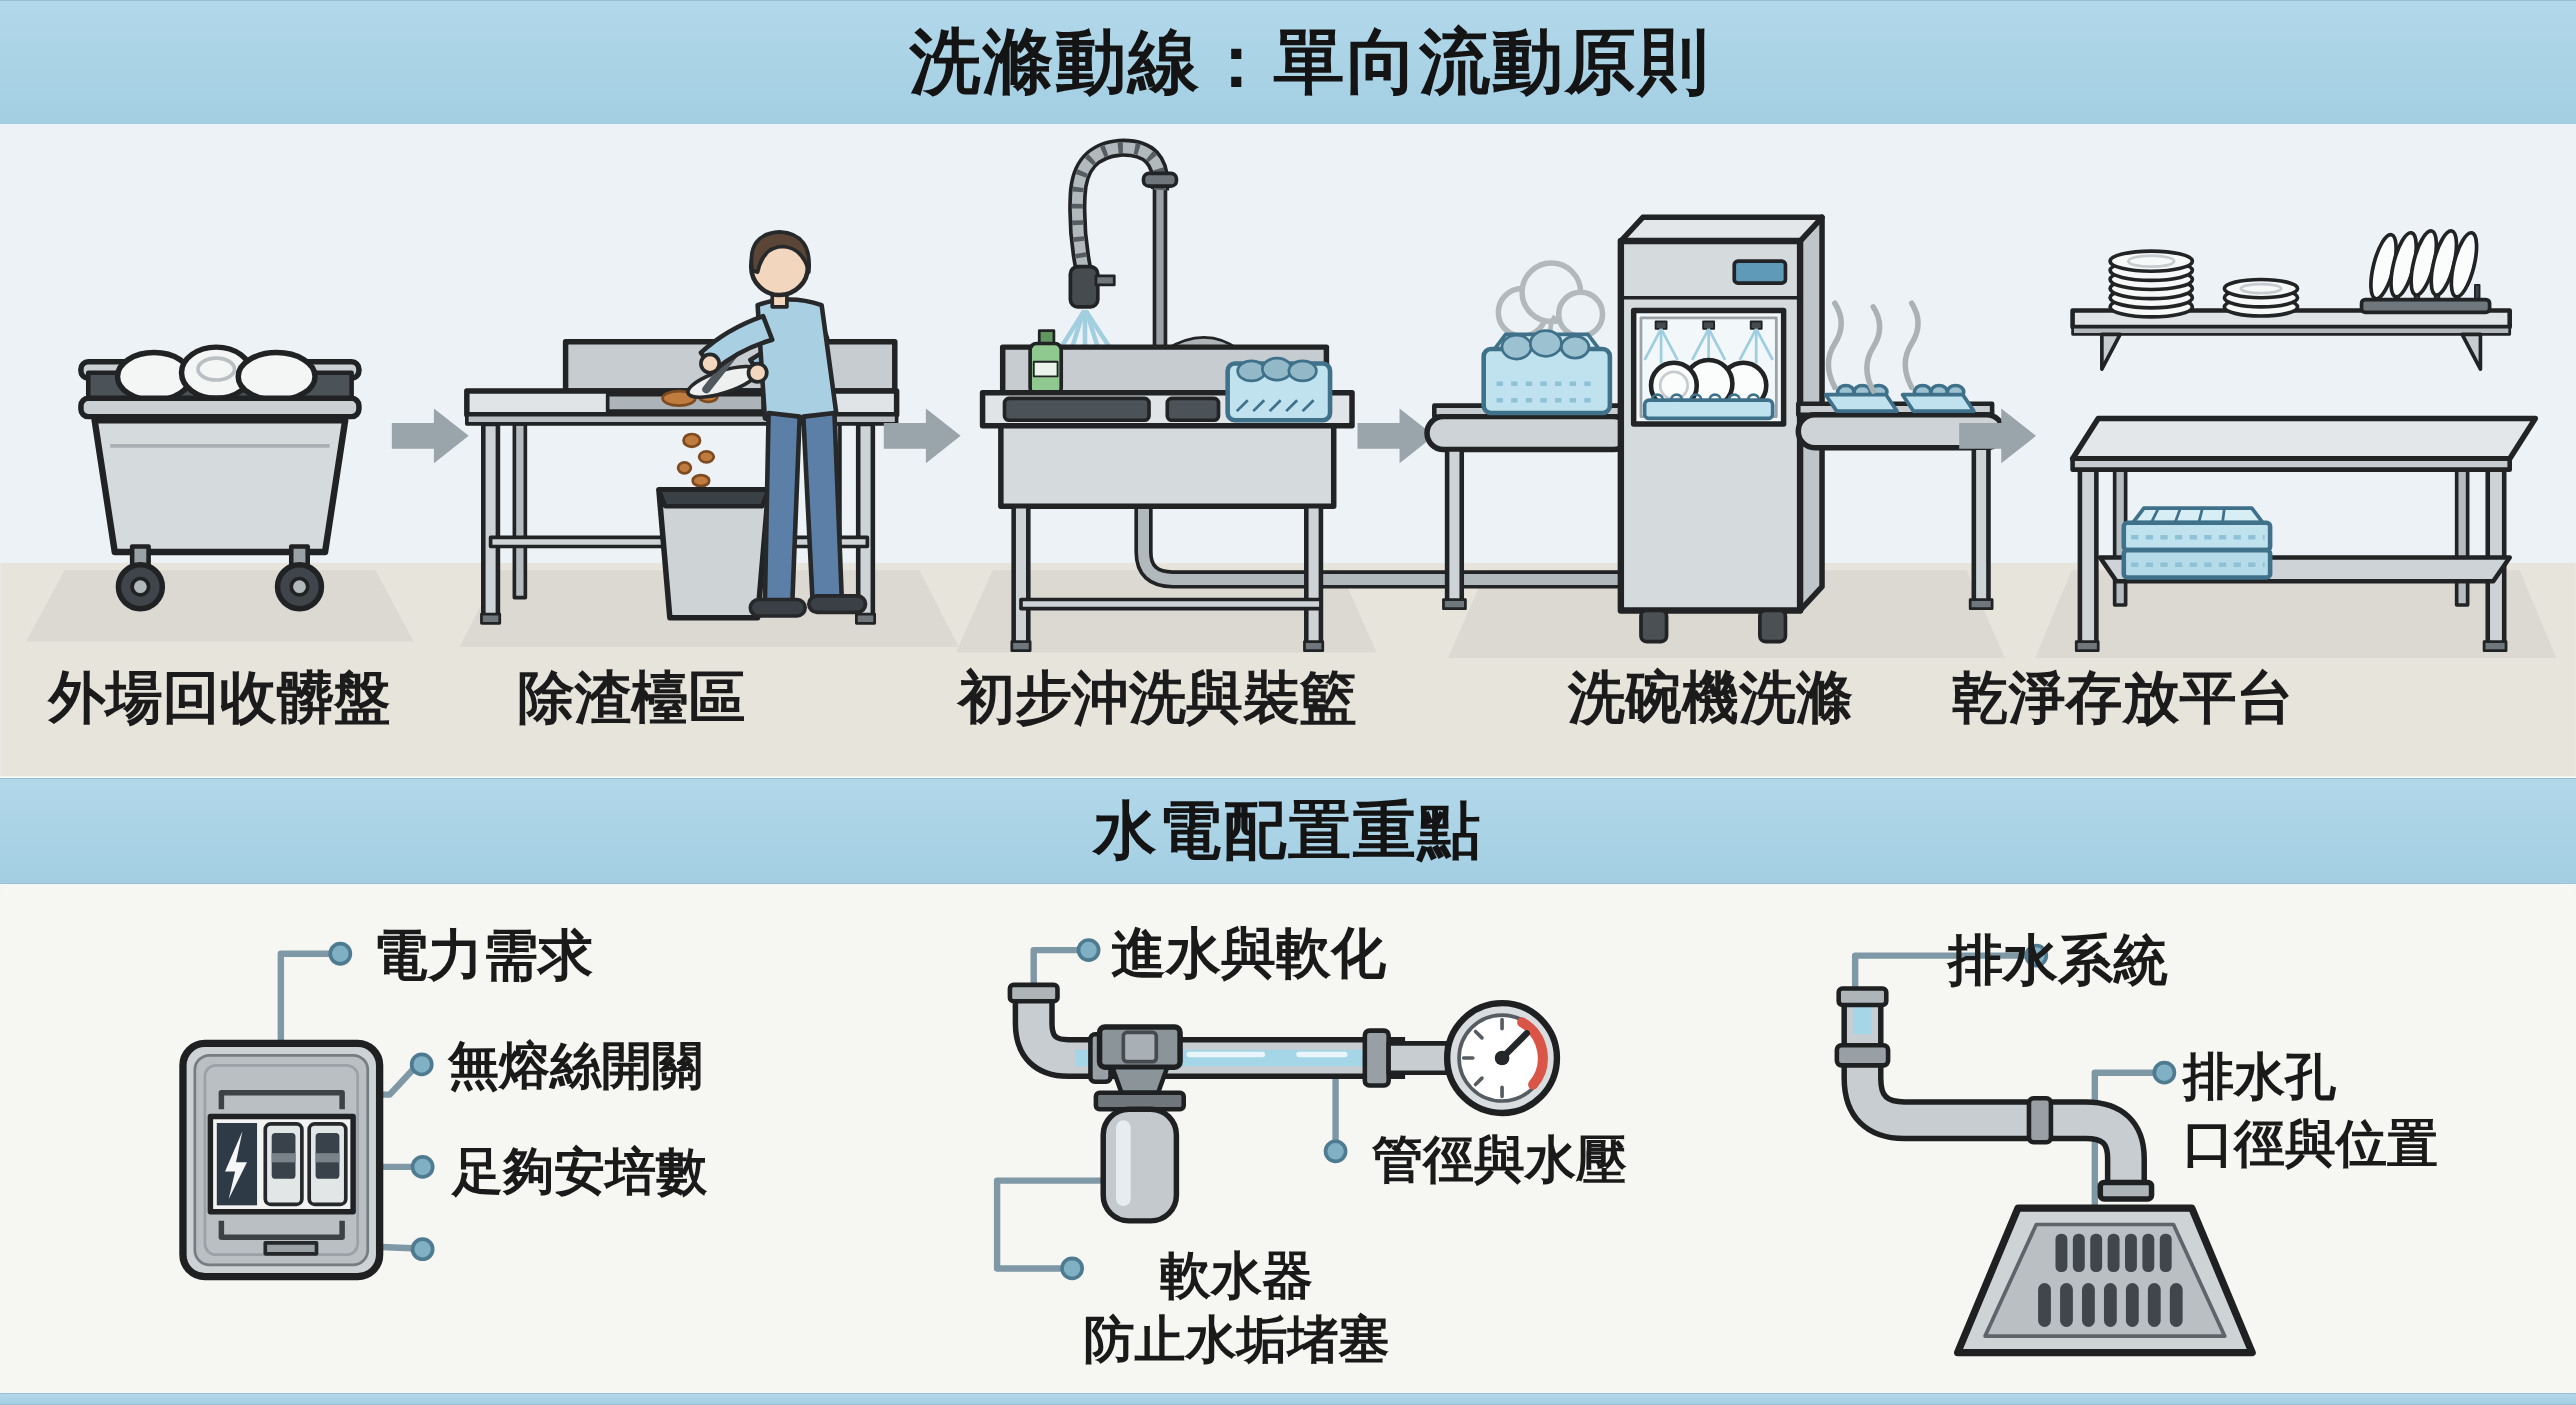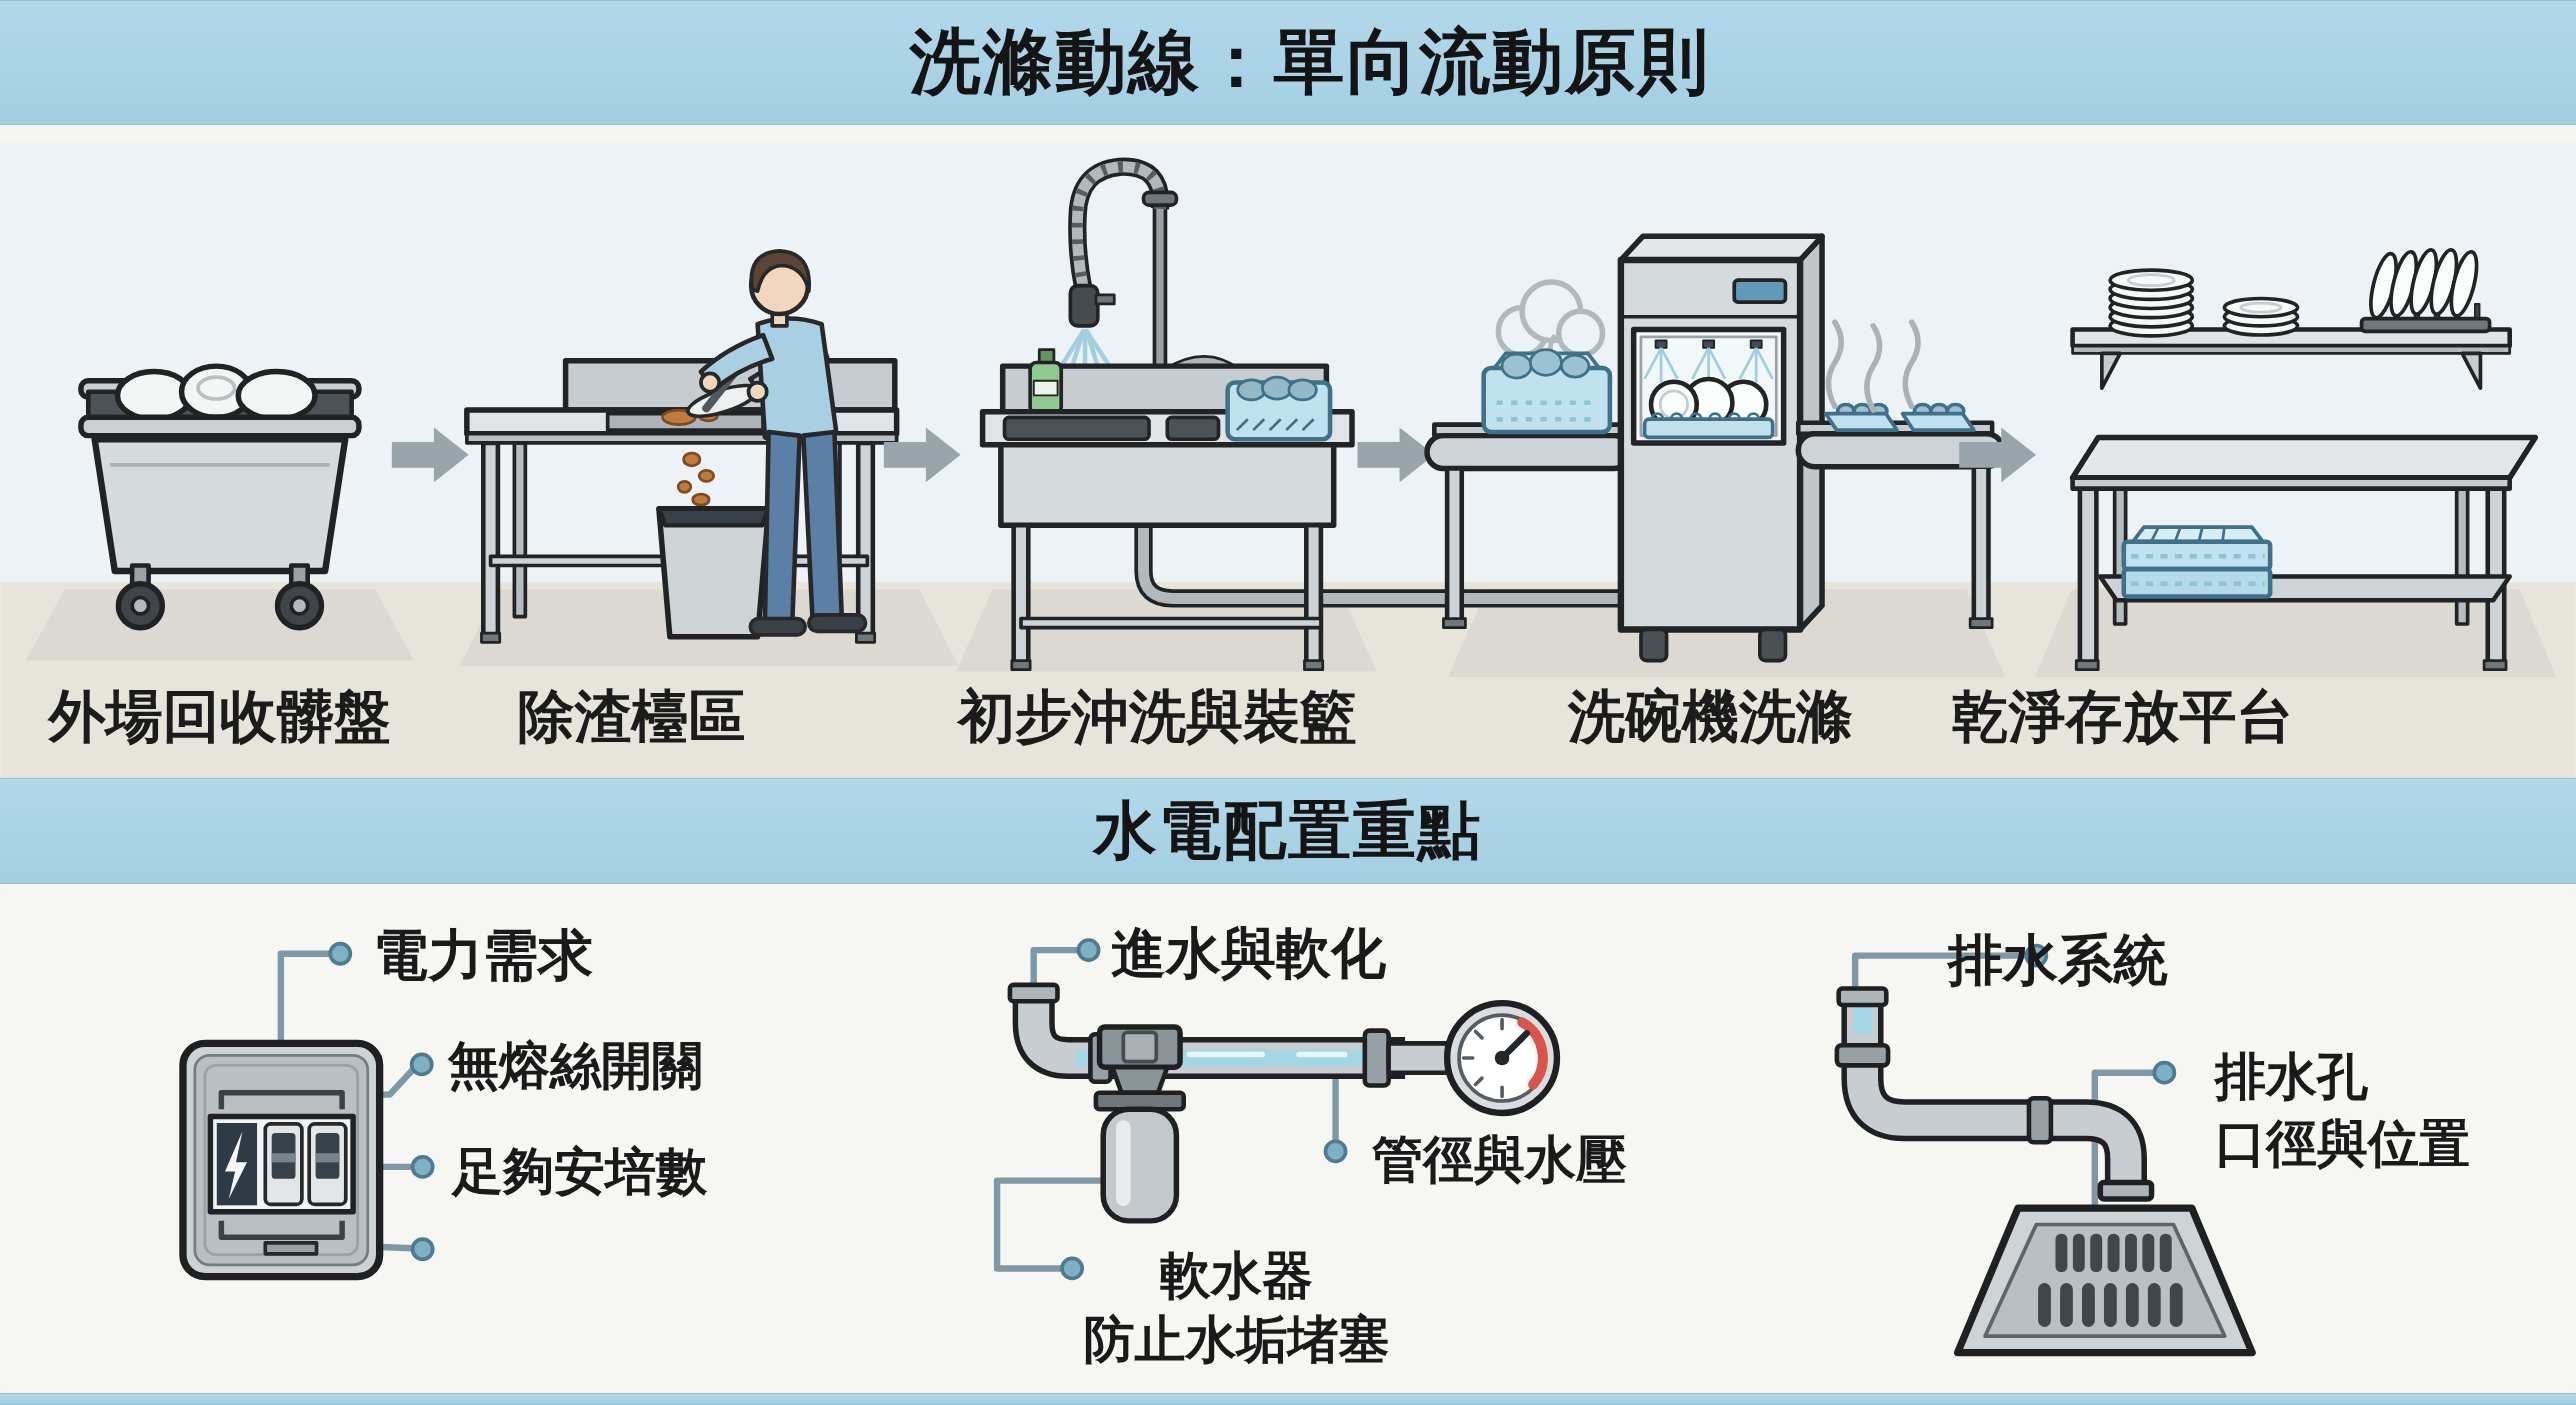--- a/index.html
+++ b/index.html
@@ -6,30 +6,30 @@
   .page{position:relative;width:2576px;height:1405px;overflow:hidden;
         font-family:"DejaVu Sans","Liberation Sans",sans-serif;color:#1a1a1a;}
   .band{position:absolute;left:0;width:2576px;background:linear-gradient(#b2d8ea,#a3cee2);
         border-top:1.8px solid rgba(120,160,180,.30);border-bottom:1.8px solid rgba(120,160,180,.40);
         box-sizing:border-box;display:flex;align-items:center;justify-content:center;}
   .band-top{top:0;height:125px;padding-left:44px;}
   .band-mid{top:778px;height:106px;}
   .band-bottom{top:1393px;height:12px;}
   .band h1{margin:0;font-size:71px;font-weight:bold;color:#141414;letter-spacing:1.8px;}
   .band h2{margin:16px;font-size:63px;font-weight:bold;color:#141414;letter-spacing:1.8px;}
-  .flow{position:absolute;top:143px;left:0;width:2576px;height:652px;background:#ecf2f6;}
+  .flow{position:absolute;top:124px;left:0;width:2576px;height:652px;background:#ecf2f6;}
   .flow svg{position:absolute;top:0;left:0;}
   .step-label{position:absolute;top:536px;width:549px;text-align:center;
               font-size:57px;font-weight:bold;white-space:nowrap;color:#1b1b1b;}
   .detail{position:absolute;top:884px;left:0;width:2576px;height:510px;background:#f6f6f3;border-radius:13px;}
   .detail svg{position:absolute;top:0;left:0;}
   .lbl{position:absolute;font-weight:bold;color:#1a1a1a;white-space:nowrap;}
   .lbl-title{font-size:55px;}
   .lbl-item{font-size:51px;}
-  .lbl-block{line-height:67px;margin-left:32px;}
+  .lbl-block{line-height:67px;}
   .lbl-center{text-align:center;width:549px;line-height:64px;}
 </style>
 </head>
 <body>
 
 <div class="page">
 
   <header class="band band-top">
     <h1>洗滌動線：單向流動原則</h1>
   </header>

